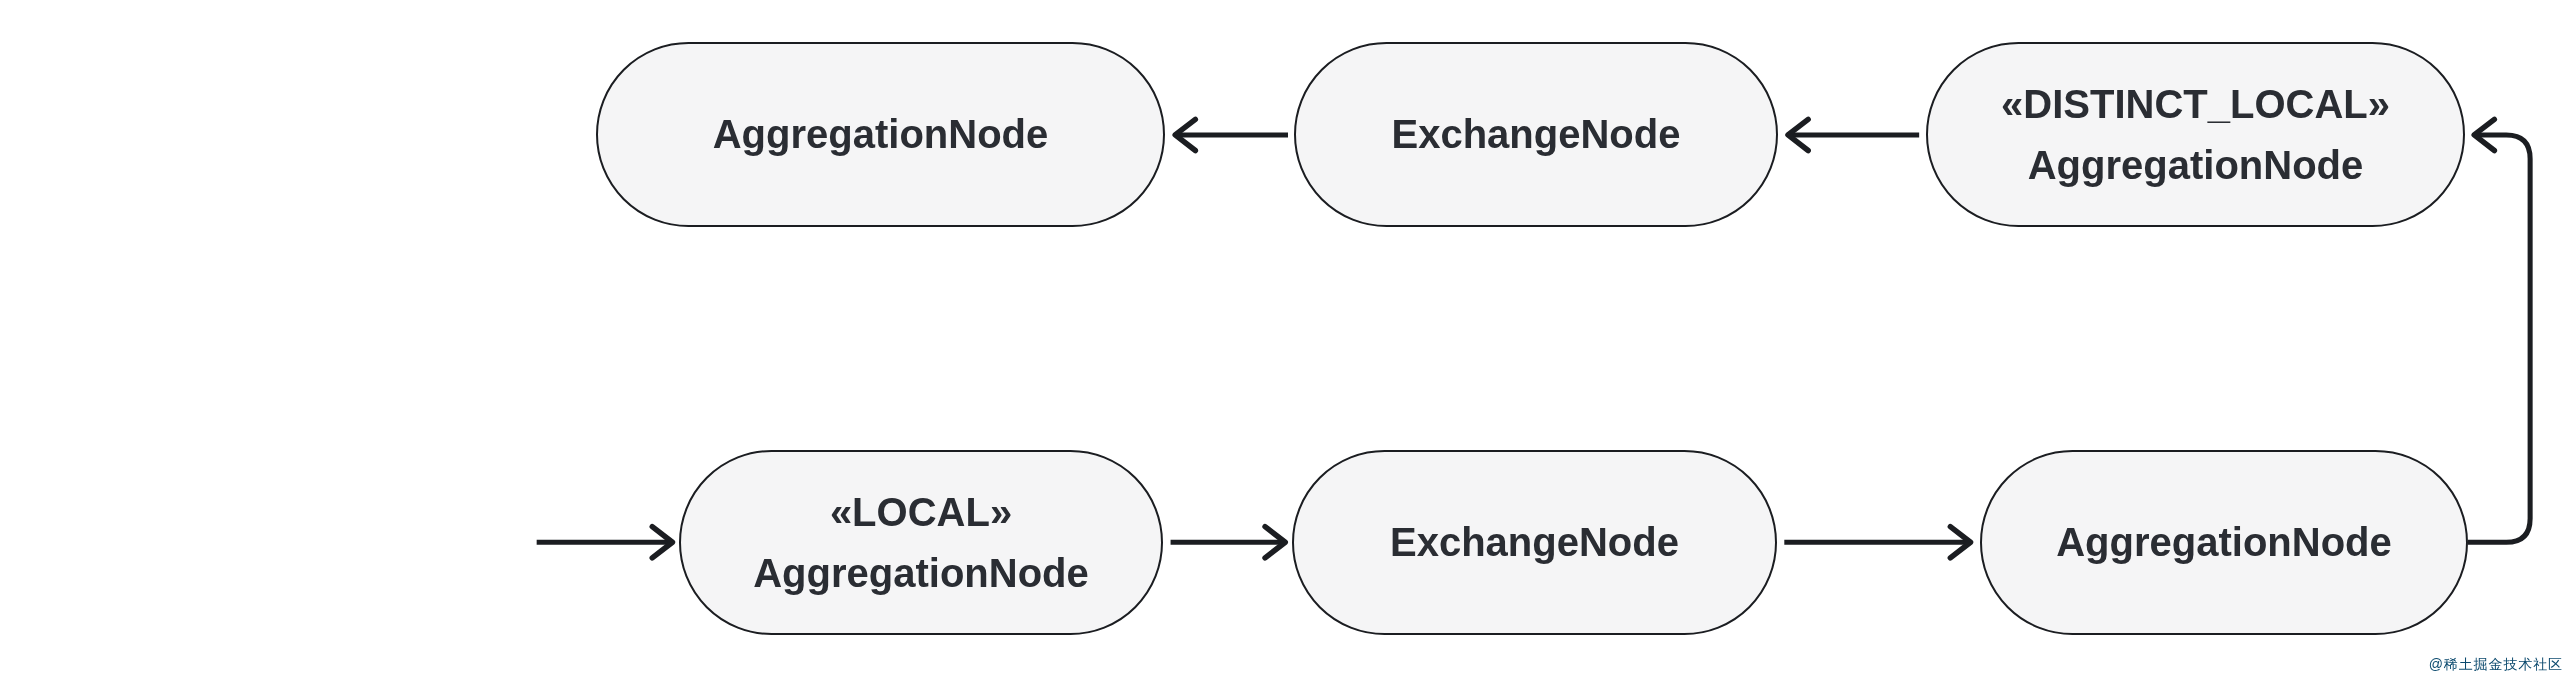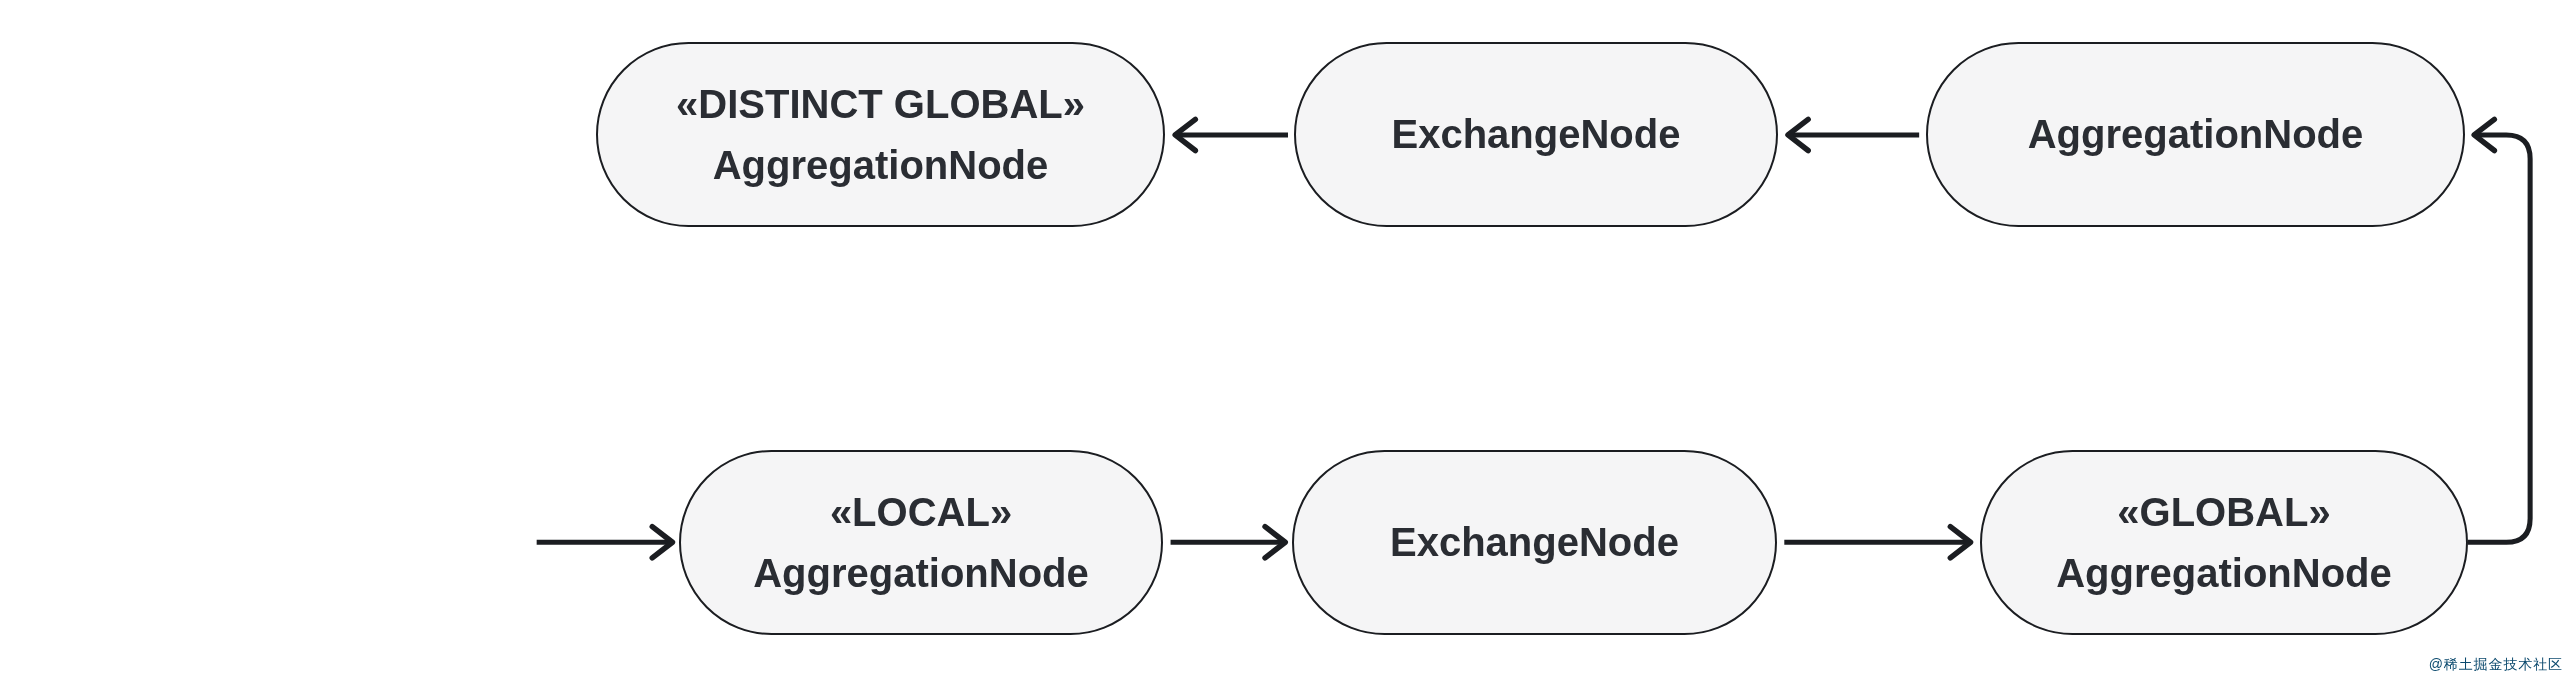--- a/index.html
+++ b/index.html
@@ -49,43 +49,42 @@
     </defs>
     <path d="M 585 591 H 733" fill="none" stroke="#1b1d21" stroke-width="5.5" marker-end="url(#arrow)"></path>
     <path d="M 1276 591 H 1401" fill="none" stroke="#1b1d21" stroke-width="5.5" marker-end="url(#arrow)"></path>
     <path d="M 1945 591 H 2148" fill="none" stroke="#1b1d21" stroke-width="5.5" marker-end="url(#arrow)"></path>
     <path d="M 2690 591 H 2732 Q 2758 591 2758 565 V 173 Q 2758 147 2732 147 H 2697" fill="none" stroke="#1b1d21" stroke-width="5.5" marker-end="url(#arrow)"></path>
     <path d="M 2092 147 H 1949" fill="none" stroke="#1b1d21" stroke-width="5.5" marker-end="url(#arrow)"></path>
     <path d="M 1404 147 H 1281" fill="none" stroke="#1b1d21" stroke-width="5.5" marker-end="url(#arrow)"></path>
   </svg>
 
   <div class="node" style="left:596px;top:42px;width:569px;height:185px;">
-    <span>«DISTINCT GLOBAL»</span>
     <span>AggregationNode</span>
   </div>
 
   <div class="node" style="left:1294px;top:42px;width:484px;height:185px;">
     <span>ExchangeNode</span>
   </div>
 
   <div class="node" style="left:1926px;top:42px;width:539px;height:185px;">
+    <span>«DISTINCT_LOCAL»</span>
     <span>AggregationNode</span>
   </div>
 
 
   <div class="node" style="left:679px;top:450px;width:484px;height:185px;">
     <span>«LOCAL»</span>
     <span>AggregationNode</span>
   </div>
 
   <div class="node" style="left:1292px;top:450px;width:485px;height:185px;">
     <span>ExchangeNode</span>
   </div>
 
   <div class="node" style="left:1980px;top:450px;width:488px;height:185px;">
-    <span>«GLOBAL»</span>
     <span>AggregationNode</span>
   </div>
 
   <div class="watermark">@稀土掘金技术社区</div>
 
 </div>
 
 
 </body></html>

